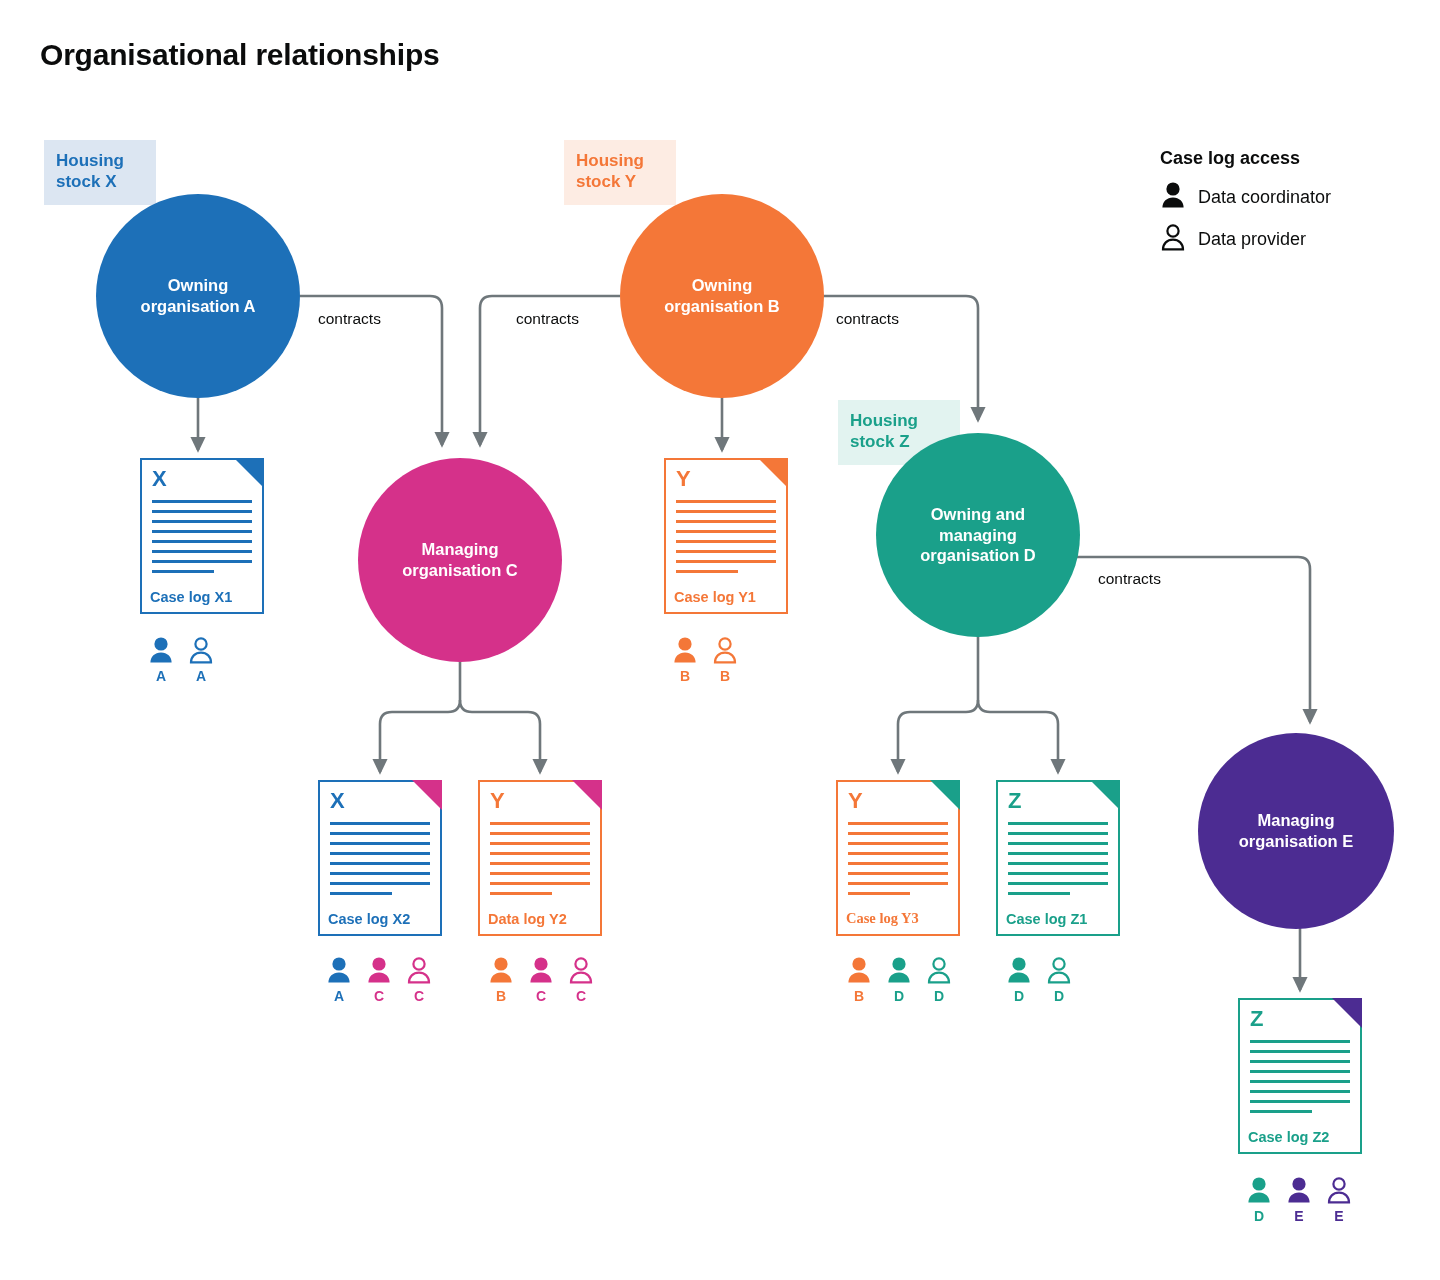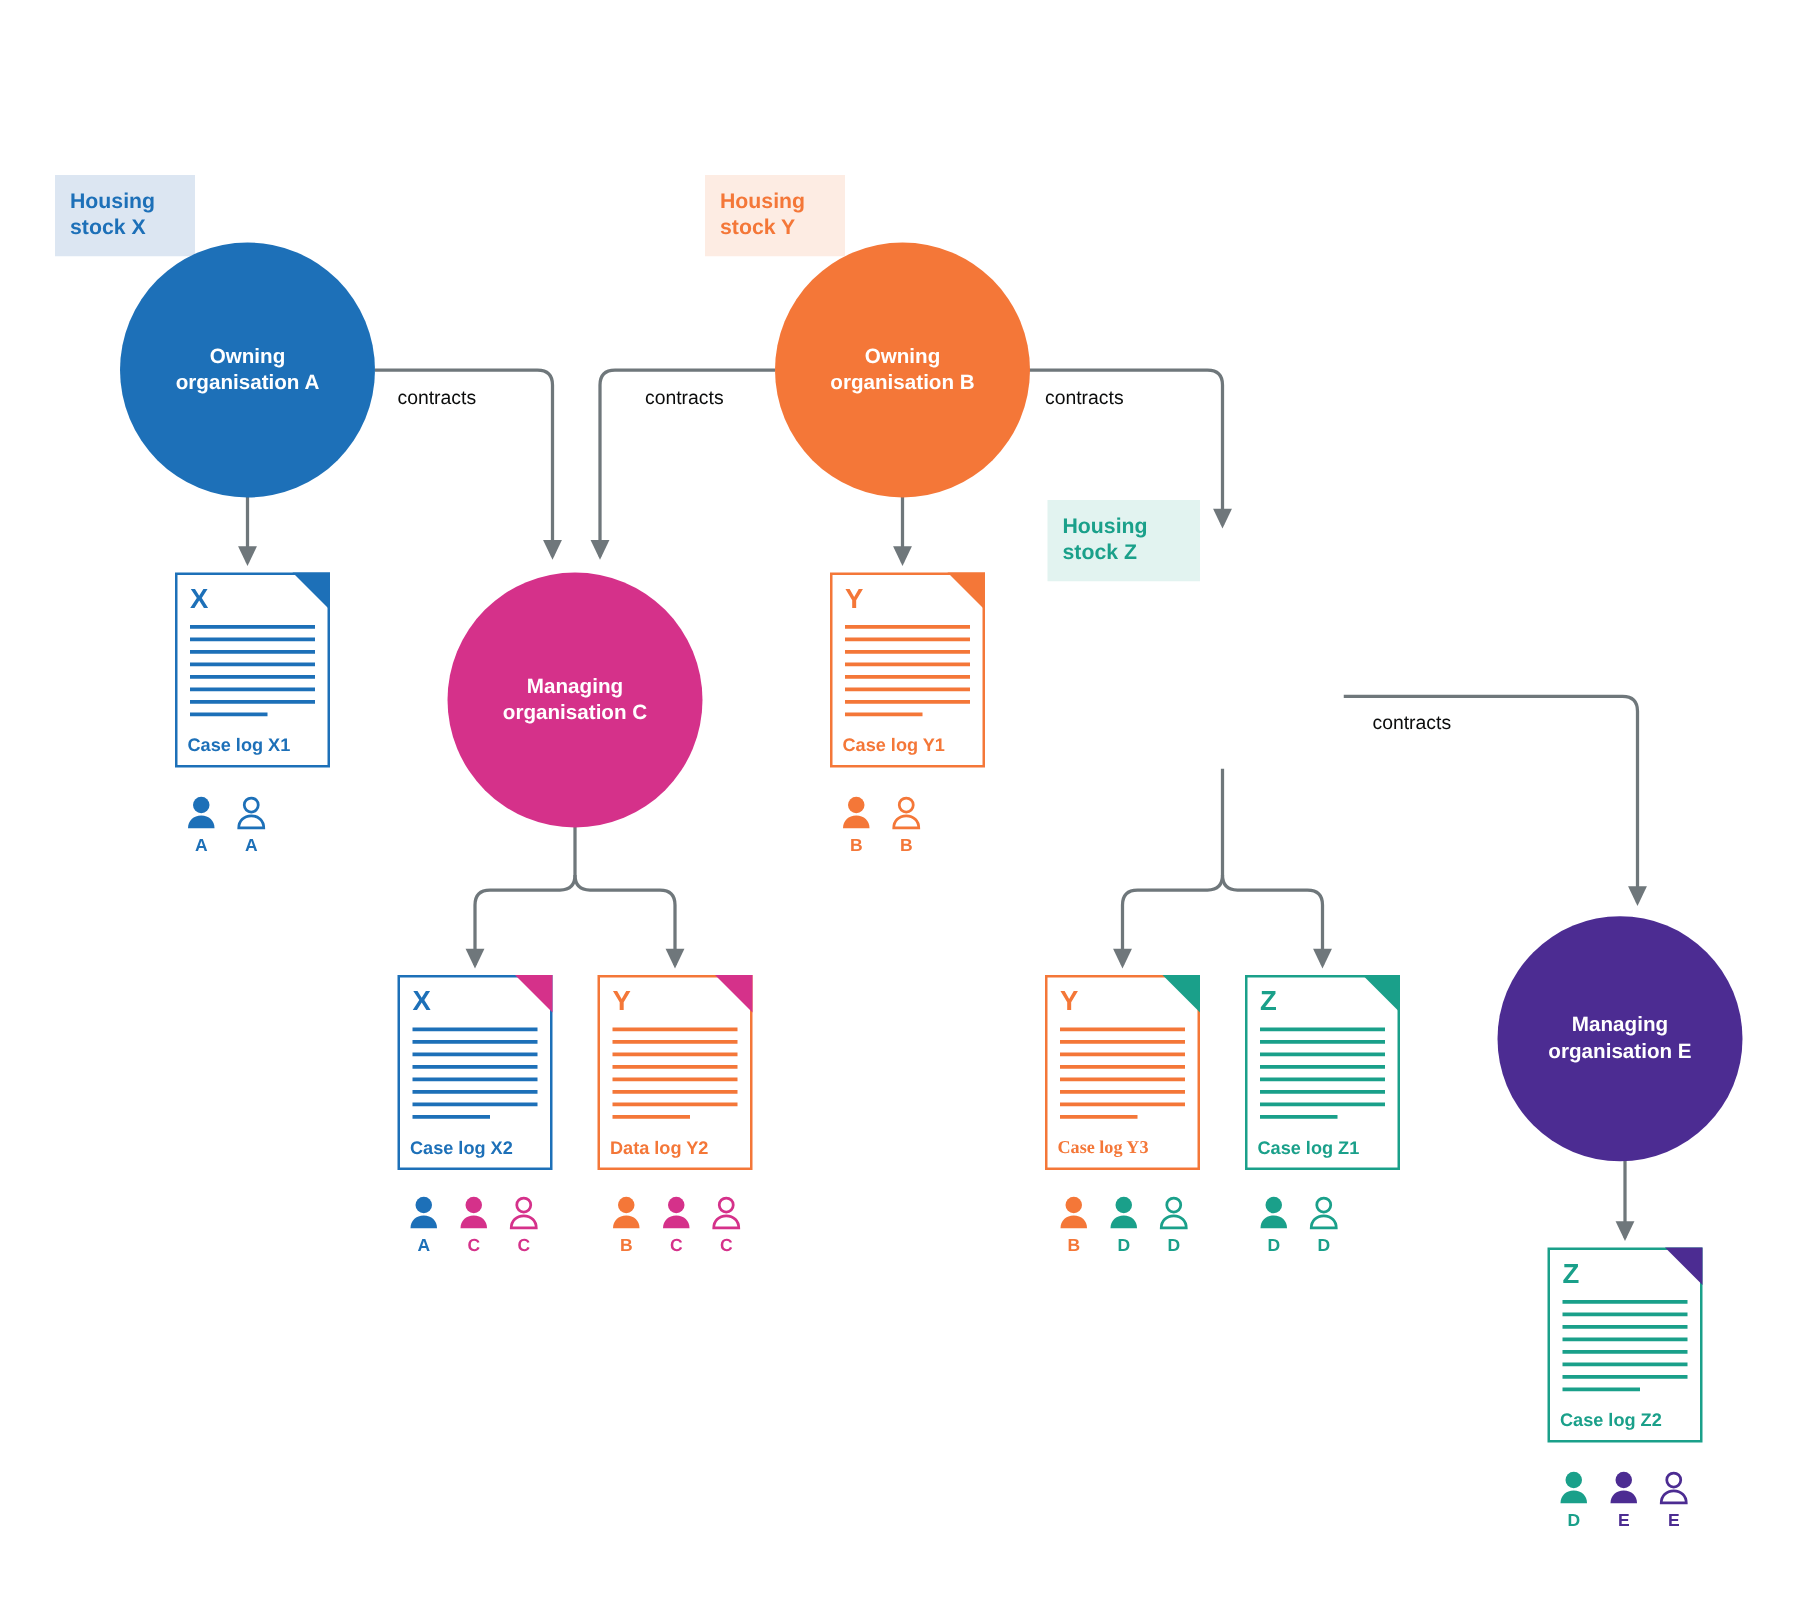--- a/index.html
+++ b/index.html
@@ -151,20 +151,21 @@
   }
   #legend .lg-row span.txt {
     font-size: 18px;
   }
 </style>
 </head>
 <body>
 
 <div id="canvas">
 
+  <div id="title">Organisational relationships</div>
 
   <svg id="wires" viewBox="0 0 1440 1280">
     <defs>
       <marker id="arrow" markerWidth="9" markerHeight="9" refX="5.5" refY="3.2" orient="auto">
         <path d="M0.5,0.3 L6.6,3.2 L0.5,6.1 z" fill="#6f777b"></path>
       </marker>
     </defs>
     <g fill="none" stroke="#6f777b" stroke-width="2.6" marker-end="url(#arrow)">
 
       <path d="M198,385 L198,450"></path>
@@ -206,20 +207,23 @@
 
   <div class="org" style="left: 96px; top: 194px; width: 204px; height: 204px; background: rgb(29, 112, 184);">
     <span>Owning<br>organisation A</span>
   </div>
   <div class="org" style="left: 620px; top: 194px; width: 204px; height: 204px; background: rgb(244, 119, 56);">
     <span>Owning<br>organisation B</span>
   </div>
   <div class="org" style="left: 358px; top: 458px; width: 204px; height: 204px; background: rgb(213, 49, 138);">
     <span>Managing<br>organisation C</span>
   </div>
+  <div class="org" style="left: 876px; top: 433px; width: 204px; height: 204px; background: rgb(26, 160, 138);">
+    <span>Owning and<br>managing<br>organisation D</span>
+  </div>
   <div class="org" style="left: 1198px; top: 733px; width: 196px; height: 196px; background: rgb(76, 44, 146);">
     <span>Managing<br>organisation E</span>
   </div>
 
   <div class="edge-label" style="left:318px; top:310px;">contracts</div>
   <div class="edge-label" style="left:516px; top:310px;">contracts</div>
   <div class="edge-label" style="left:836px; top:310px;">contracts</div>
   <div class="edge-label" style="left:1098px; top:570px;">contracts</div>
 
   <div class="doc" style="left: 140px; top: 458px; border-color: rgb(29, 112, 184);">
@@ -468,14 +472,31 @@
       </div>
       <div class="person">
         <span class="glyph"><svg width="26" height="28" viewBox="0 0 26 28">
             <circle cx="13" cy="8" r="5.6" fill="none" stroke="#4c2c92" stroke-width="2.2"></circle>
             <path d="M13,16.6 C18.9,16.6 23,20.8 23,26.3 L3,26.3 C3,20.8 7.1,16.6 13,16.6 Z" fill="none" stroke="#4c2c92" stroke-width="2.2"></path>
           </svg></span>
         <span class="lbl" style="color: rgb(76, 44, 146);">E</span>
       </div>
     </div>
 
+  <div id="legend">
+    <div class="lg-title">Case log access</div>
+    <div class="lg-row">
+      <span class="lg-icon"><svg width="26" height="28" viewBox="0 0 26 28">
+            <circle cx="13" cy="8" r="6.6" fill="#0b0c0c"></circle>
+            <path d="M13,16.4 C19.2,16.4 23.6,20.6 23.6,26.6 L2.4,26.6 C2.4,20.6 6.8,16.4 13,16.4 Z" fill="#0b0c0c"></path>
+          </svg></span>
+      <span class="txt">Data coordinator</span>
+    </div>
+    <div class="lg-row">
+      <span class="lg-icon"><svg width="26" height="28" viewBox="0 0 26 28">
+            <circle cx="13" cy="8" r="5.6" fill="none" stroke="#0b0c0c" stroke-width="2.2"></circle>
+            <path d="M13,16.6 C18.9,16.6 23,20.8 23,26.3 L3,26.3 C3,20.8 7.1,16.6 13,16.6 Z" fill="none" stroke="#0b0c0c" stroke-width="2.2"></path>
+          </svg></span>
+      <span class="txt">Data provider</span>
+    </div>
+  </div>
 
 </div>
 
 </body></html>

